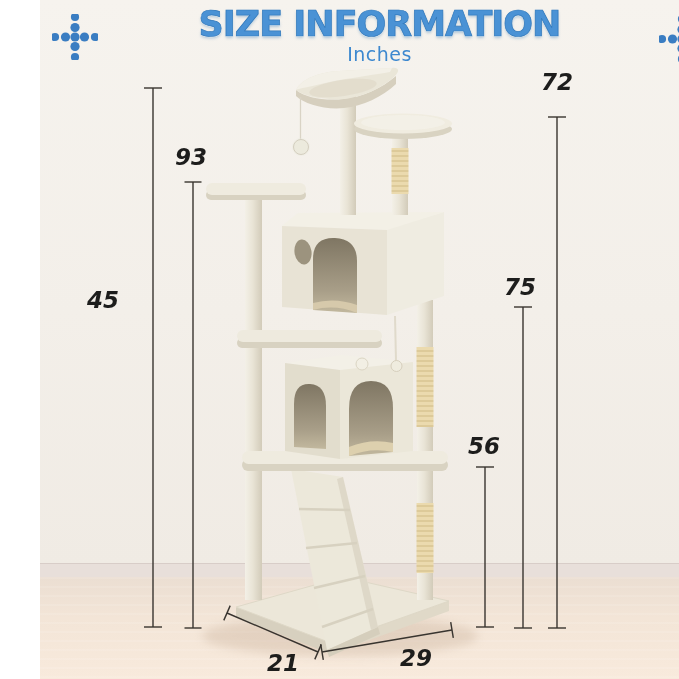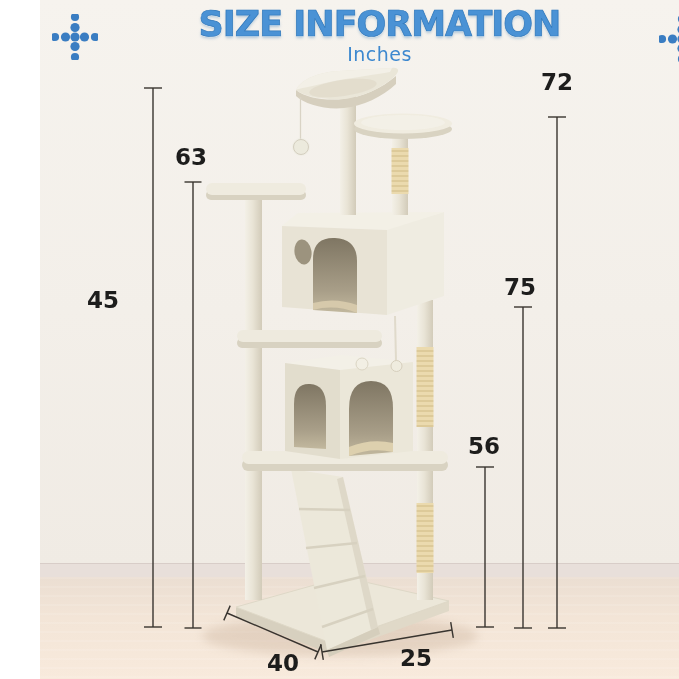--- a/index.html
+++ b/index.html
@@ -33,21 +33,21 @@
   }
   .unit{
     position:absolute;left:0;top:43px;width:679px;text-align:center;
     font-size:19px;color:#3d88cf;letter-spacing:0.5px;
   }
   
   .tree{position:absolute;left:0;top:0;width:679px;height:679px;}
   
   .dim{
     position:absolute;transform:translateX(-50%);
-    font-size:23px;font-weight:bold;color:#1d1d1c;line-height:1.15;white-space:nowrap;
+    font-size:23px;font-weight:bold;color:#1d1d1c;line-height:1.15;white-space:nowrap;font-style:italic;
   }
 </style>
 </head>
 <body>
 
 <div class="stage">
   <div class="wall"></div>
   <div class="wall-corner"></div>
   <div class="baseboard"></div>
   <div class="floor"></div>
@@ -226,19 +226,19 @@
       </g>
       <g>
         <line x1="282" y1="652" x2="412" y2="630"></line>
         <line x1="280.7" y1="644.1" x2="283.3" y2="659.9"></line>
         <line x1="410.7" y1="622.1" x2="413.3" y2="637.9"></line>
       </g>
     </g>
   </svg>
 
   <div class="dim" style="left:63px;top:287px">45</div>
-  <div class="dim" style="left:151px;top:144px">63</div>
+  <div class="dim" style="left:151px;top:144px">93</div>
   <div class="dim" style="left:517px;top:69px">72</div>
   <div class="dim" style="left:480px;top:274px">75</div>
   <div class="dim" style="left:444px;top:433px">56</div>
-  <div class="dim" style="left:243px;top:650px">40</div>
-  <div class="dim" style="left:376px;top:645px">25</div>
+  <div class="dim" style="left:243px;top:650px">21</div>
+  <div class="dim" style="left:376px;top:645px">29</div>
 </div>
 
 </body></html>

